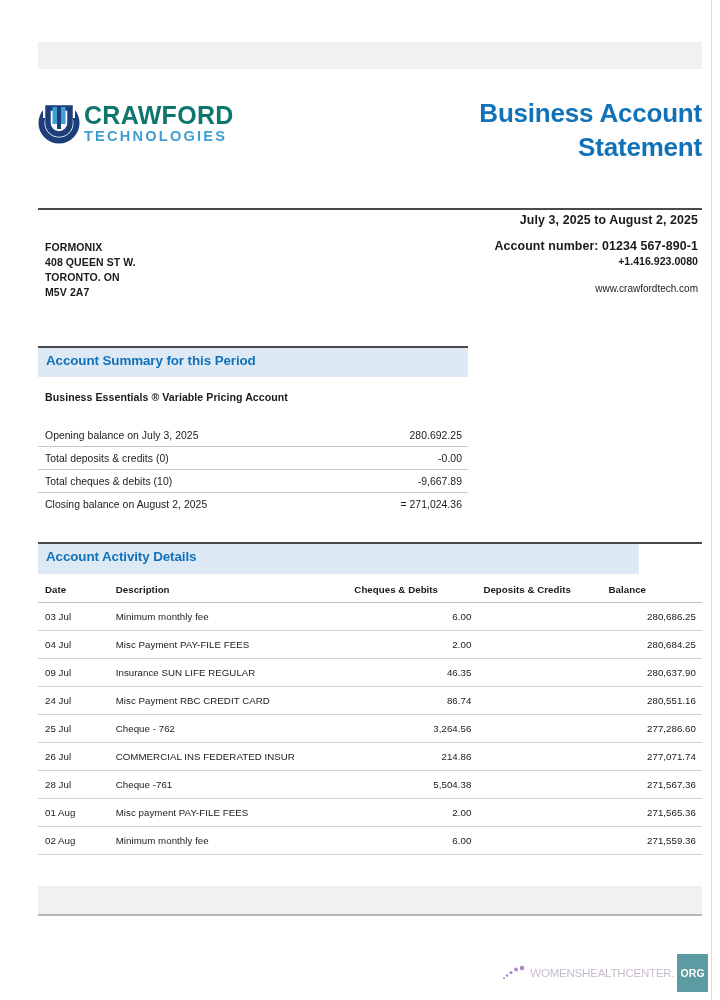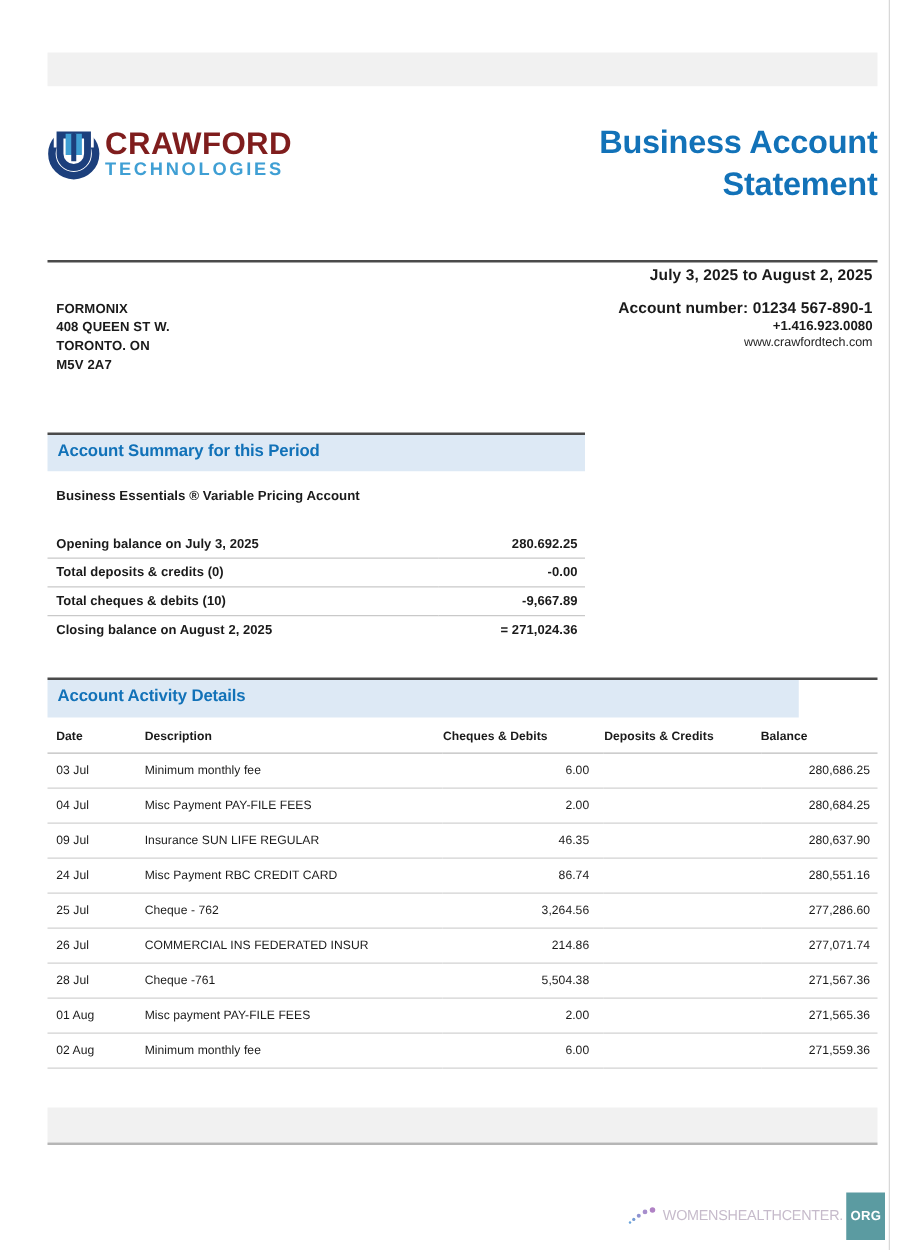--- a/index.html
+++ b/index.html
@@ -53,21 +53,21 @@
     position: relative;
   }
   .logo-text {
     margin-left: 4px;
     line-height: 1;
   }
   .logo-word1 {
     font-size: 25px;
     font-weight: bold;
     letter-spacing: 0.3px;
-    color: #7f1d1d;
+    color: #0f766e;
     display: block;
   }
   .logo-word2 {
     font-size: 14.6px;
     font-weight: bold;
     letter-spacing: 2.2px;
     color: #3f9fd4;
     display: block;
     margin-top: 1px;
   }
@@ -130,21 +130,21 @@
     margin-top: 2px;
     color: #303030;
   }
   .meta-phone {
     font-size: 10.6px;
     font-weight: bold;
     margin-top: 2px;
   }
   .meta-web {
     font-size: 10px;
-    margin-top: 2px;
+    margin-top: 16px;
     color: #222;
   }
 
   
   .band {
     position: absolute;
     background: #dde9f5;
     box-sizing: border-box;
   }
   .band-title {
@@ -171,21 +171,21 @@
   
   .summary {
     position: absolute;
     left: 38px; top: 424px;
     width: 430px;
     border-collapse: collapse;
     font-size: 10.4px;
   }
   .summary td {
     padding: 6px 0 5px 0;
-    font-weight: bold;
+    font-weight: normal;
     border-bottom: 1px solid #c9c9c9;
     letter-spacing: 0.05px;
   }
   .summary tr:last-child td { border-bottom: none; margin-top: 17px; }
   .summary td.lbl { padding-left: 7px; }
   .summary td.val { text-align: right; padding-right: 6px; white-space: nowrap; }
 
   
   .activity {
     position: absolute;

